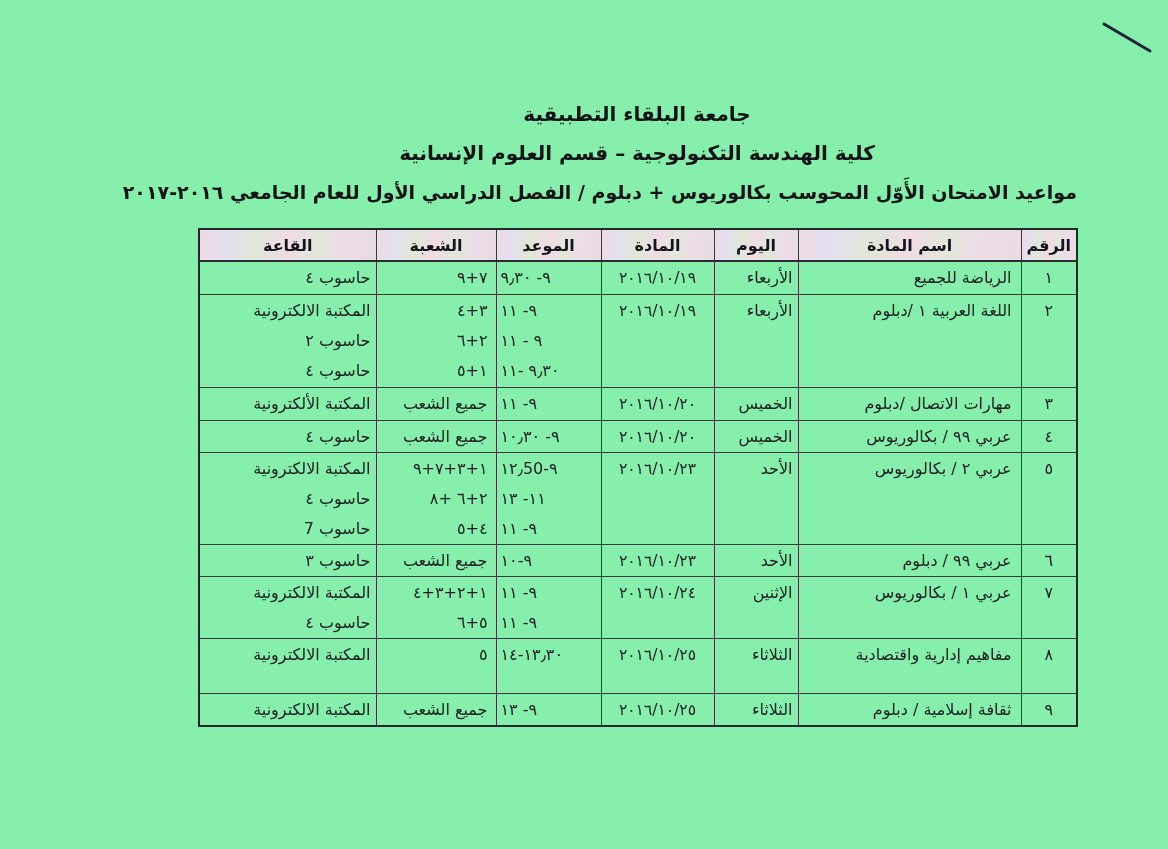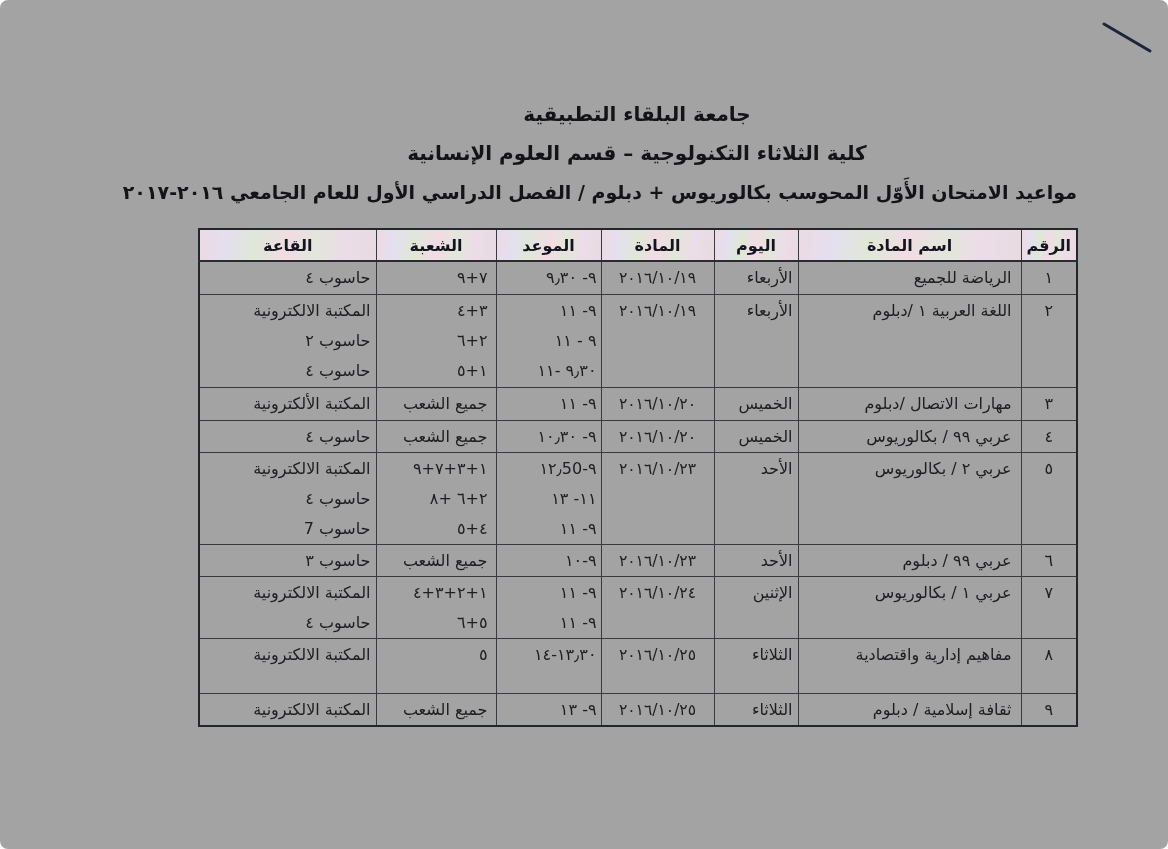--- a/index.html
+++ b/index.html
@@ -4,21 +4,21 @@
 <style>
   html,body{margin:0;padding:0;}
   body{
     width:1168px;height:849px;
     background:#ffffff;
     font-family:"DejaVu Sans", sans-serif;
     color:#1d1d22;
     position:relative;
     overflow:hidden;
   }
-  .sheet{position:absolute;inset:0;background:#a3a3a3;border-radius:8px;}
+  .sheet{position:absolute;inset:0;background:#86efac;}
 
   
   .pen-mark{position:absolute;left:1098px;top:16px;}
 
   
   .titles{
     position:absolute;top:102px;left:197px;width:880px;
     direction:rtl;text-align:center;color:#141418;
   }
   .titles .t{font-weight:bold;margin:0 0 15px 0;line-height:24px;white-space:nowrap;}
@@ -45,21 +45,21 @@
     vertical-align:top;
     padding:1px 4px 0 4px;
     font-size:16px;color:#1d1d22;
     overflow:hidden;
   }
   .line{height:30px;line-height:30px;white-space:nowrap;}
   td.c-num{text-align:center;}
   td.c-subject{text-align:right;padding-right:9px;}
   td.c-day{text-align:right;padding-right:5px;padding-left:33px;}
   td.c-date{text-align:center;font-size:15.5px;}
-  td.c-time{text-align:right;}
+  td.c-time{text-align:left;}
   td.c-section{text-align:right;padding-right:8px;padding-left:34px;}
   td.c-hall{text-align:right;padding-right:5px;}
 
   
   .exam-table tbody tr:nth-child(1){height:33px;}
   .exam-table tbody tr:nth-child(2){height:93px;}
   .exam-table tbody tr:nth-child(3){height:33px;}
   .exam-table tbody tr:nth-child(4){height:32px;}
   .exam-table tbody tr:nth-child(5){height:89px;}
   .exam-table tbody tr:nth-child(6){height:31px;}
@@ -71,21 +71,21 @@
 <body>
 
 <div class="sheet">
 
   <svg class="pen-mark" width="62" height="44" aria-hidden="true">
     <line x1="6" y1="8" x2="52" y2="35" stroke="#20243a" stroke-width="3" stroke-linecap="round"></line>
   </svg>
 
   <div class="titles">
     <div class="t t1">جامعة البلقاء التطبيقية</div>
-    <div class="t t2">كلية الثلاثاء التكنولوجية – قسم العلوم الإنسانية</div>
+    <div class="t t2">كلية الهندسة التكنولوجية – قسم العلوم الإنسانية</div>
     <div class="t t3">مواعيد الامتحان الأَوّل المحوسب بكالوريوس + دبلوم / الفصل الدراسي الأول للعام الجامعي ٢٠١٦-٢٠١٧</div>
   </div>
 
   <table class="exam-table">
     <colgroup>
       <col style="width:56px">
       <col style="width:223px">
       <col style="width:84px">
       <col style="width:113px">
       <col style="width:105px">

